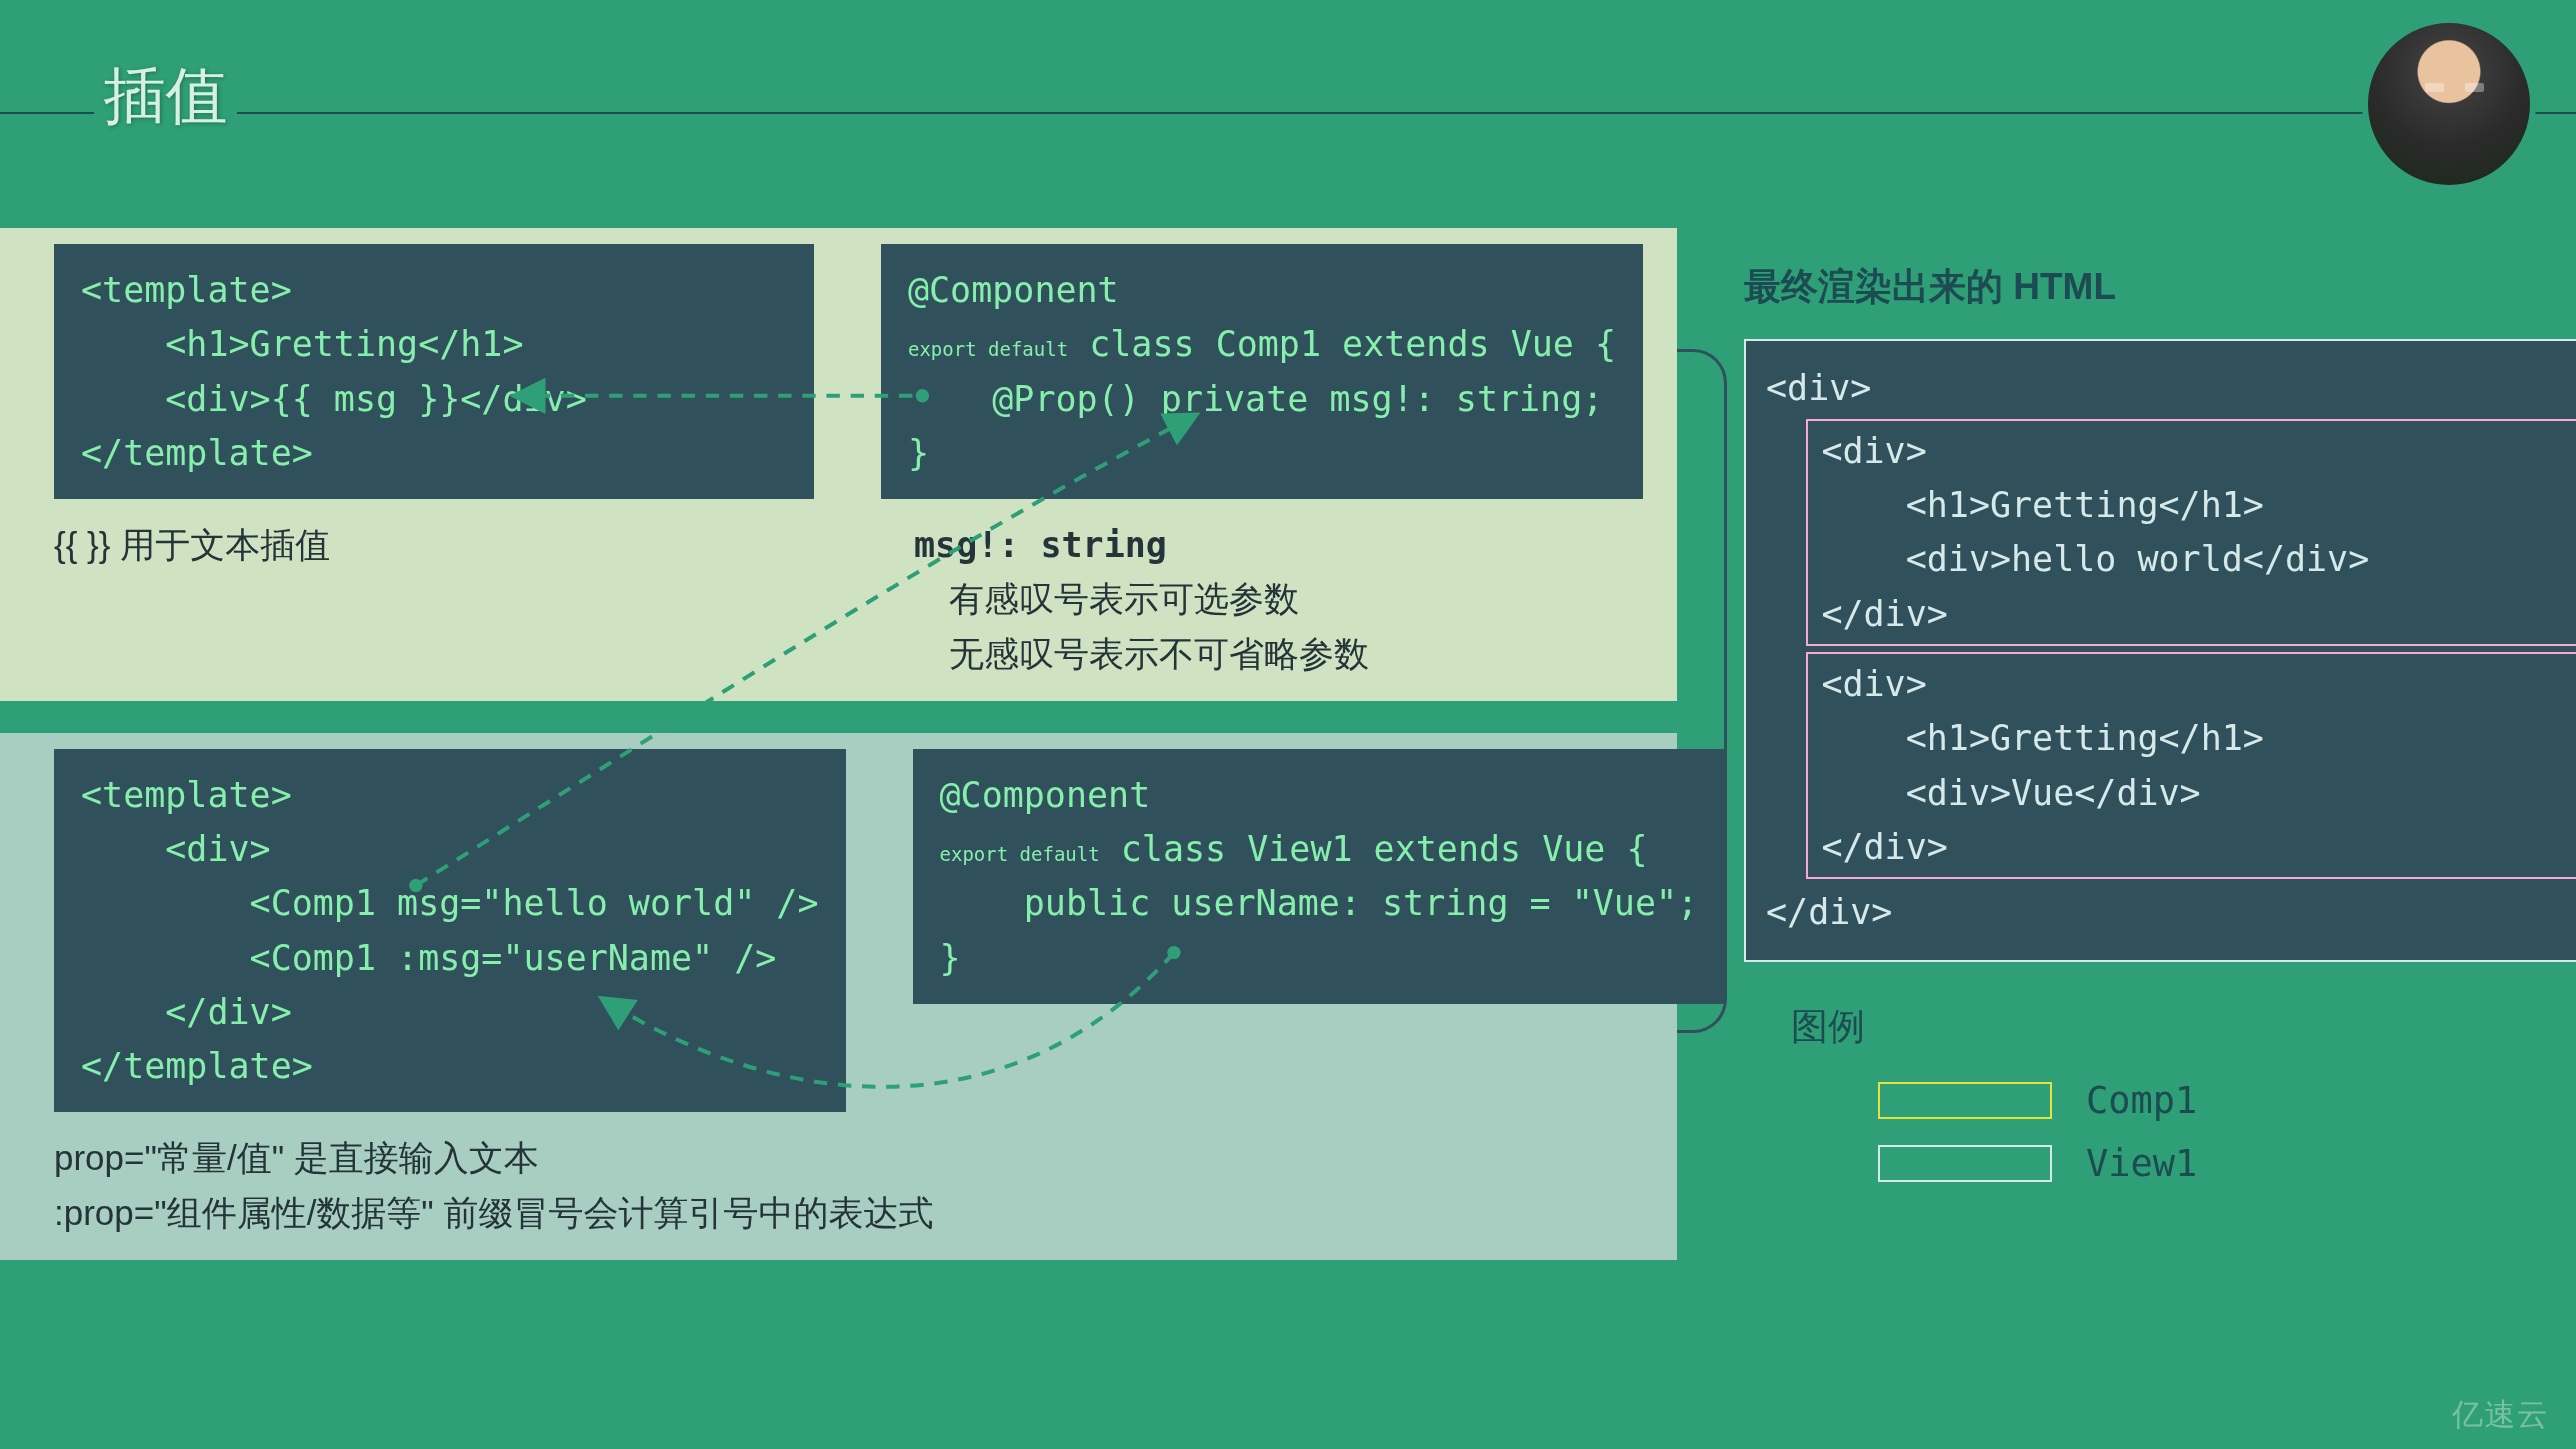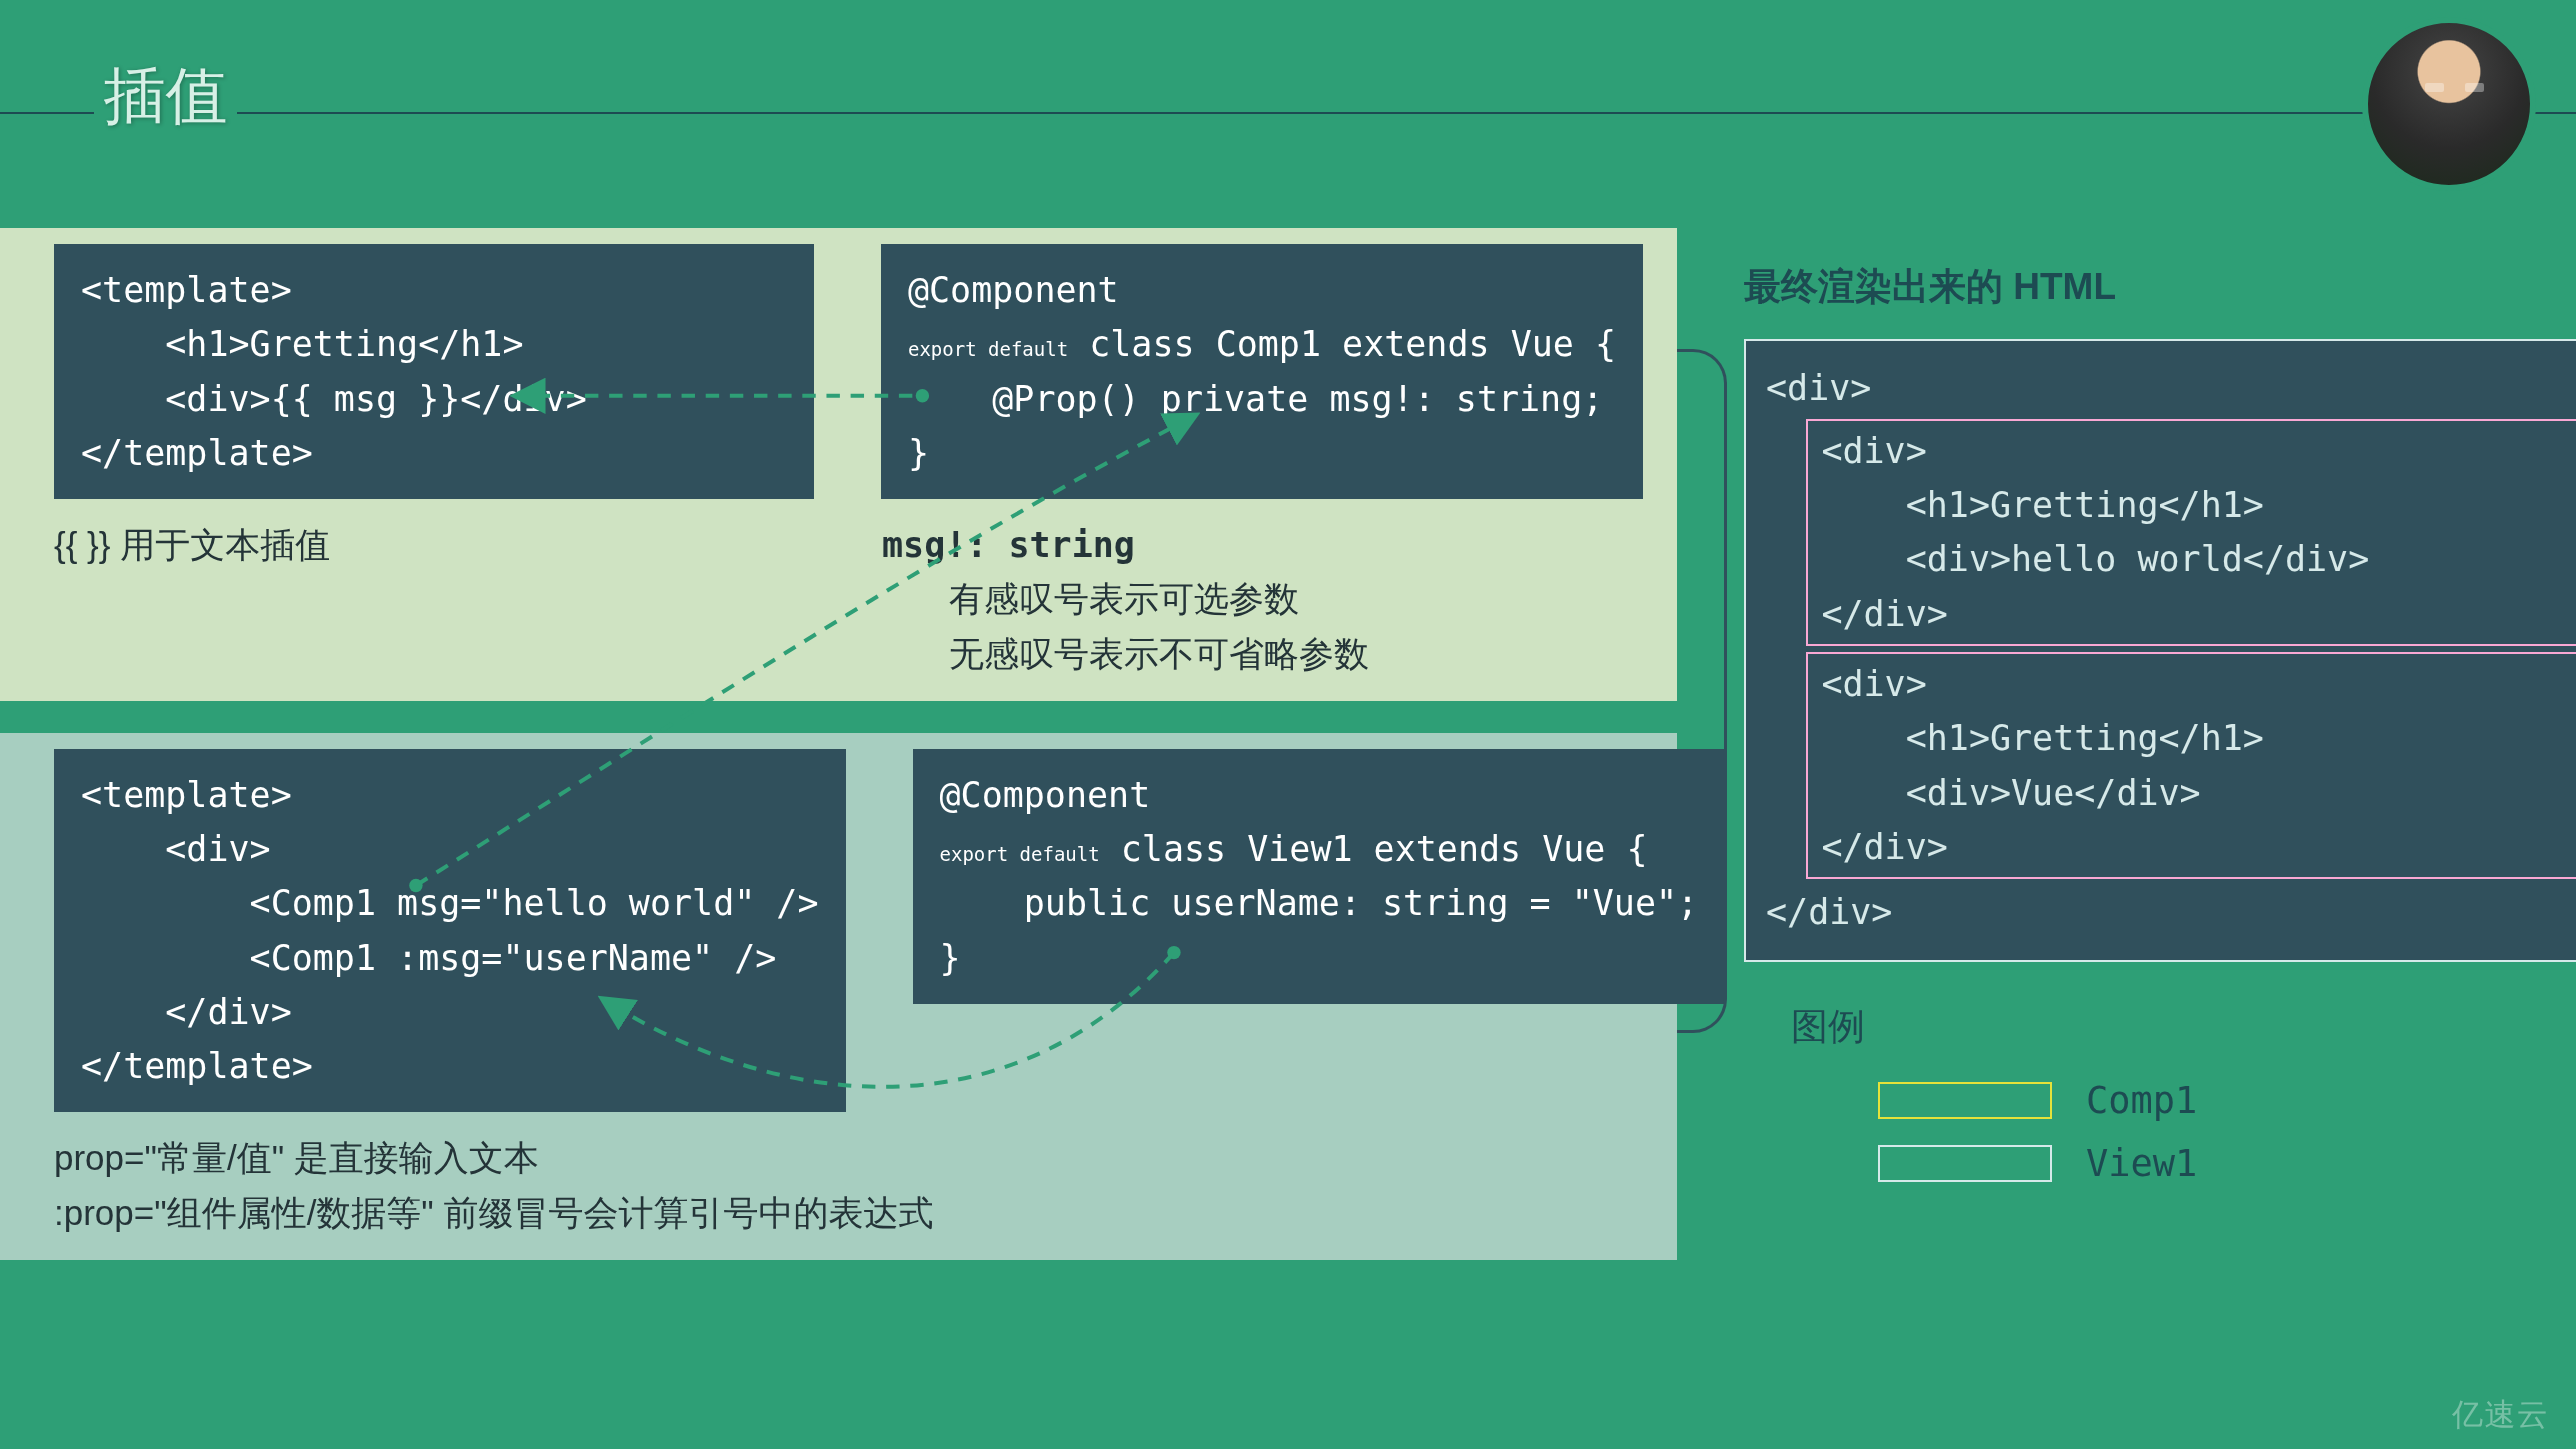--- a/index.html
+++ b/index.html
@@ -66,39 +66,39 @@
     width: 1677px;
   }
   .panel {
     padding: 16px 34px 20px 54px;
   }
   .panel-top { background: #cfe3c2; }
   .panel-bot { background: #a7cec0; margin-top: 32px; }
   .row { display: flex; gap: 67px; align-items: flex-start; }
   .code-box {
     background: #30505c;
-    color: #ffffff;
+    color: #86efac;
     font-family: "Consolas", "Menlo", monospace;
     font-size: 35px;
     line-height: 1.55;
     padding: 19px 27px;
     white-space: pre;
     flex: 1;
   }
   .code-box .sm { font-size: 19px; }
   .caption {
     font-size: 35px;
     color: #243438;
     margin-top: 19px;
     line-height: 1.55;
   }
   .caption-row { display: flex; gap: 67px; align-items: flex-start; }
   .caption-left { flex: 1; }
   .caption-right { flex: 1; }
-  .mono { font-family: "Consolas", "Menlo", monospace; font-weight: 600; }
+  .mono { font-family: "Consolas", "Menlo", monospace; font-weight: 600; margin-left: 32px; }
   .indent { padding-left: 67px; }
 
   .right-col {
     position: absolute;
     top: 228px;
     left: 1744px;
     width: 928px;
   }
   .right-heading {
     font-size: 37px;

